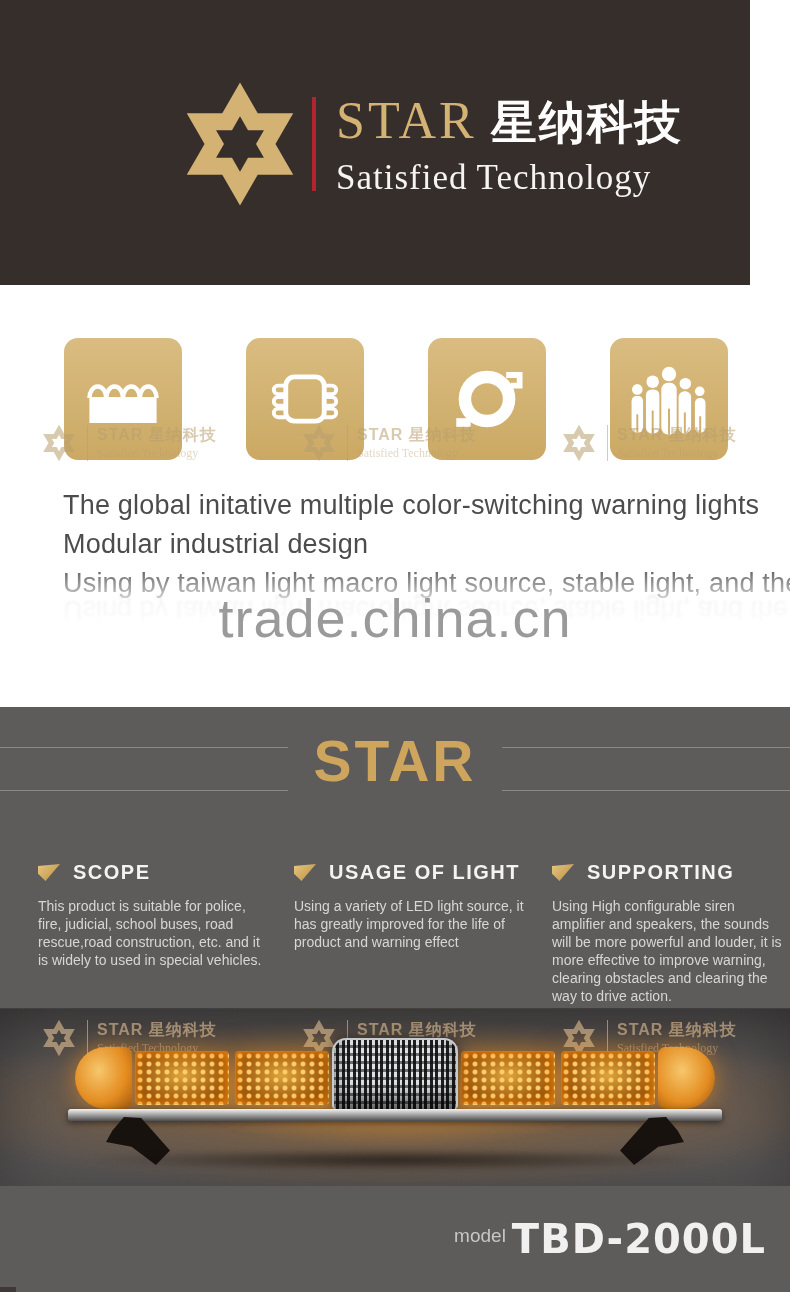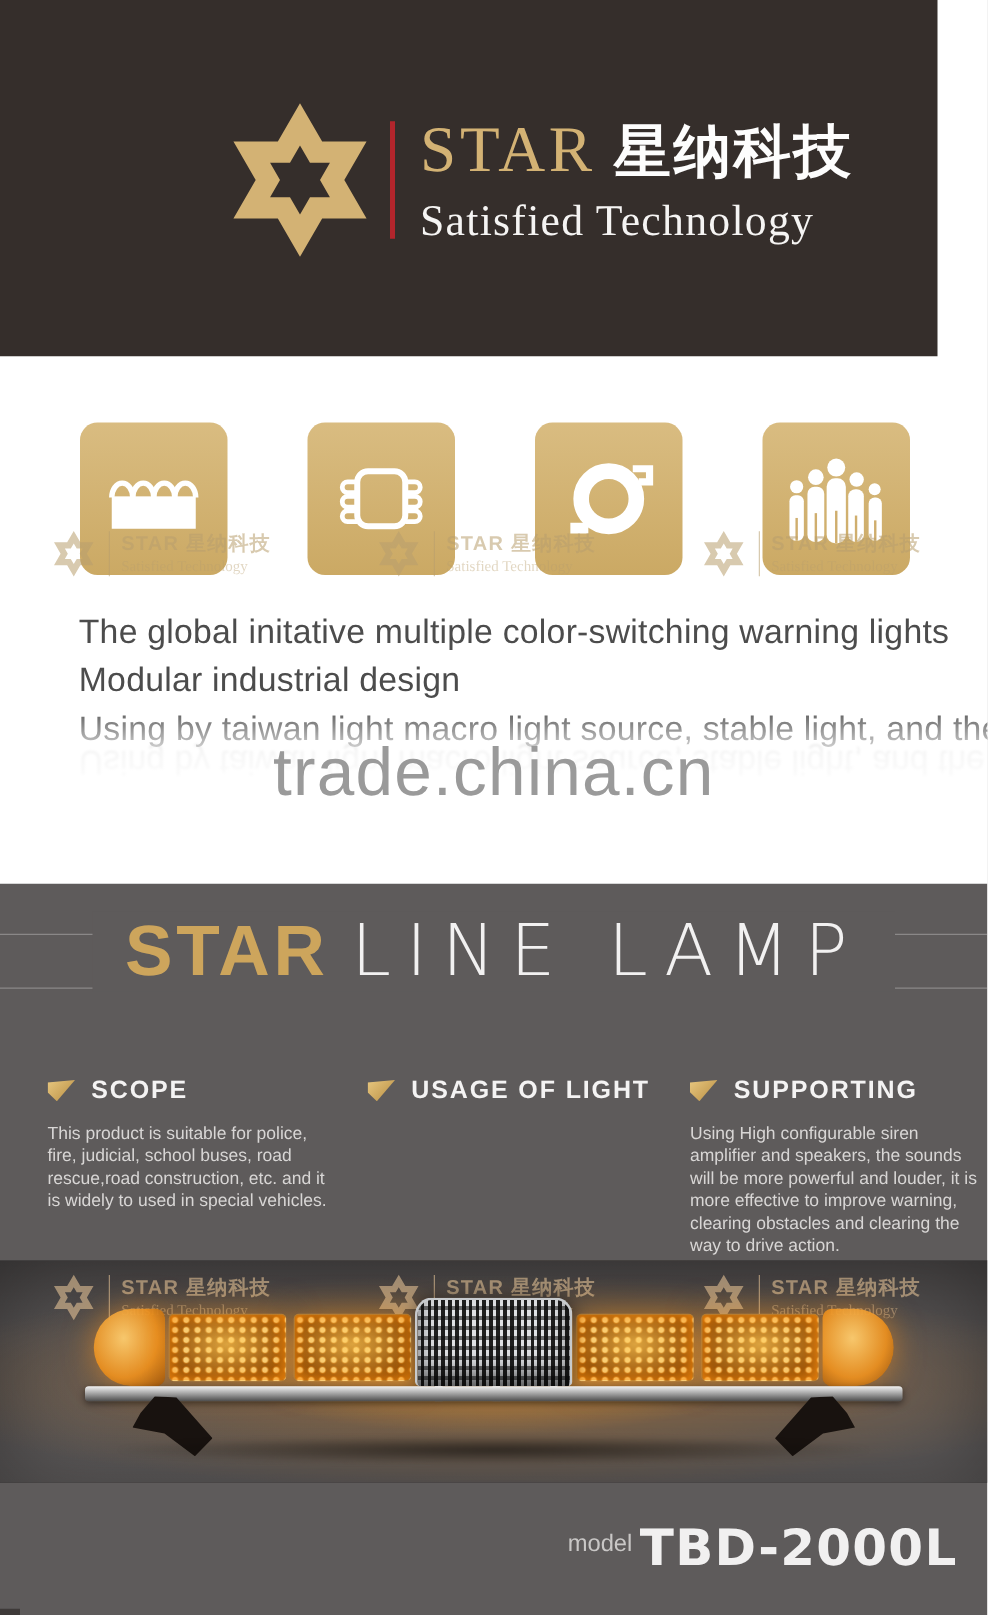--- a/index.html
+++ b/index.html
@@ -231,37 +231,37 @@
   </div>
 
   <div class="site-wm">trade.china.cn</div>
 
   <div class="gray">
     <div class="rule rule1"></div>
     <div class="rule rule2"></div>
     <div class="sec-title">
       <div class="sec-title-inner">
         <span class="t-hi">STAR</span>
-        <span class="t-rest">LINE LAMP</span>
       </div>
     </div>
 
     <div class="cols">
       <div class="col col1">
         <div class="col-h">
           <div class="flag"></div>
           <span>SCOPE</span>
         </div>
         <div class="col-b">This product is suitable for police, fire, judicial, school buses, road rescue,road construction, etc. and it is widely to used in special vehicles.</div>
       </div>
       <div class="col col2">
         <div class="col-h">
           <div class="flag"></div>
           <span>USAGE OF LIGHT</span>
         </div>
+        <div class="col-b">Using a variety of LED light source, it has greatly improved for the life of product and warning effect</div>
       </div>
       <div class="col col3">
         <div class="col-h">
           <div class="flag"></div>
           <span>SUPPORTING</span>
         </div>
         <div class="col-b">Using High configurable siren amplifier and speakers, the sounds will be more powerful and louder, it is more effective to improve warning, clearing obstacles and clearing the way to drive action.</div>
       </div>
     </div>
 

